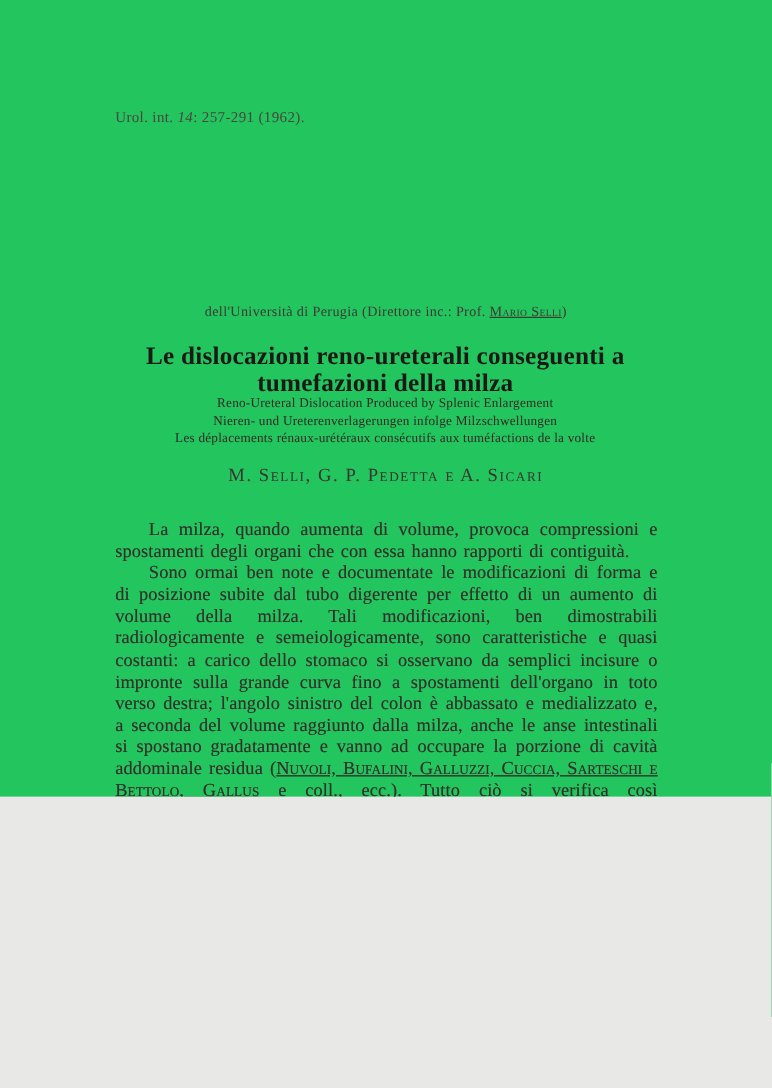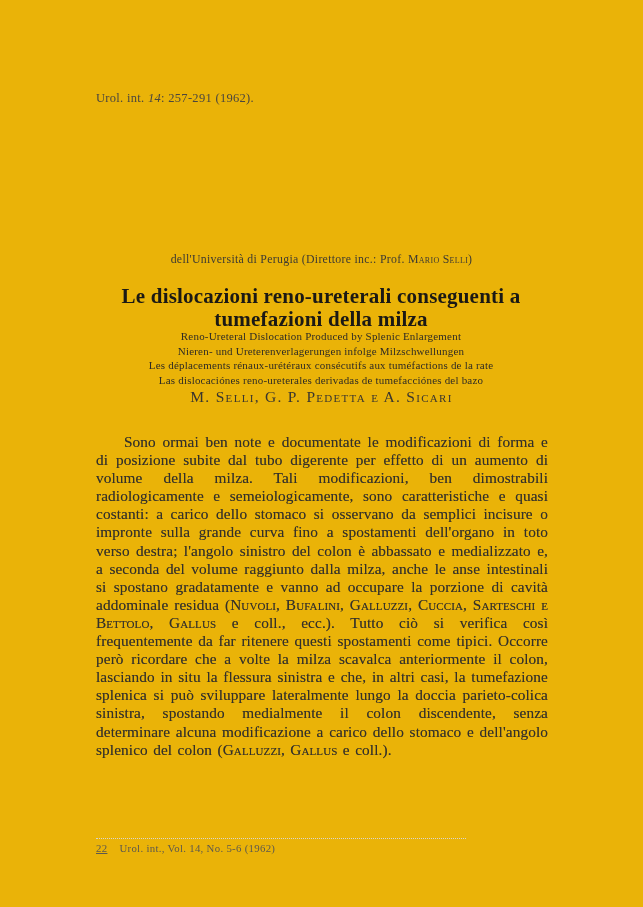--- a/index.html
+++ b/index.html
@@ -3,23 +3,23 @@
 <meta charset="utf-8">
 <style>
   html, body {
     margin: 0;
     padding: 0;
     background: #e8e8e6;
   }
   .page {
     position: relative;
     width: 643px;
-    height: 907px;
+    height: 664px;
     margin: 0 auto;
-    background: #eab308;
+    background: #22c55e;
     overflow: hidden;
     font-family: "Liberation Serif", serif;
     color: #35322c;
   }
   .citation {
     position: absolute;
     left: 96px;
     top: 91px;
     font-size: 12.5px;
     letter-spacing: 0.3px;
@@ -30,21 +30,21 @@
     position: absolute;
     left: 0;
     top: 235px;
     width: 100%;
     text-align: center;
     font-size: 11.8px;
     line-height: 16px;
     color: #3d3a33;
     letter-spacing: 0.3px;
   }
-  .sc { font-variant: small-caps; }
+  .sc { font-variant: small-caps; text-decoration: underline; }
   .title {
     position: absolute;
     left: 71px;
     top: 285px;
     width: 500px;
     margin: 0;
     text-align: center;
     font-size: 21px;
     line-height: 23px;
     font-weight: bold;
@@ -116,27 +116,27 @@
   <div class="institute">
     <br>
     <span>dell'Università di Perugia (Direttore inc.: Prof. </span><span class="sc">Mario Selli</span><span>)</span>
   </div>
 
   <h1 class="title">Le dislocazioni reno-ureterali conseguenti a tumefazioni della milza</h1>
 
   <div class="subtitles">
     <div>Reno-Ureteral Dislocation Produced by Splenic Enlargement</div>
     <div>Nieren- und Ureterenverlagerungen infolge Milzschwellungen</div>
-    <div>Les déplacements rénaux-urétéraux consécutifs aux tuméfactions de la rate</div>
-    <div>Las dislocaciónes reno-ureterales derivadas de tumefacciónes del bazo</div>
+    <div>Les déplacements rénaux-urétéraux consécutifs aux tuméfactions de la volte</div>
   </div>
 
   <div class="authors">M. Selli, G. P. Pedetta e A. Sicari</div>
 
   <div class="body-text">
+      <p><span>La milza, quando aumenta di volume, provoca compressioni e spostamenti degli organi che con essa hanno rapporti di contiguità.</span></p>
       <p><span>Sono ormai ben note e documentate le modificazioni di forma e di posizione subite dal tubo digerente per effetto di un aumento di volume della milza. Tali modificazioni, ben dimostrabili radiologicamente e semeiologicamente, sono caratteristiche e quasi costanti: a carico dello stomaco si osservano da semplici incisure o impronte sulla grande curva fino a spostamenti dell'organo in toto verso destra; l'angolo sinistro del colon è abbassato e medializzato e, a seconda del volume raggiunto dalla milza, anche le anse intestinali si spostano gradatamente e vanno ad occupare la porzione di cavità addominale residua (</span><span class="sc">Nuvoli, Bufalini, Galluzzi, Cuccia, Sarteschi e Bettolo, Gallus</span><span> e coll., ecc.). Tutto ciò si verifica così frequentemente da far ritenere questi spostamenti come tipici. Occorre però ricordare che a volte la milza scavalca anteriormente il colon, lasciando in situ la flessura sinistra e che, in altri casi, la tumefazione splenica si può sviluppare lateralmente lungo la doccia parieto-colica sinistra, spostando medialmente il colon discendente, senza determinare alcuna modificazione a carico dello stomaco e dell'angolo splenico del colon (</span><span class="sc">Galluzzi, Gallus</span><span> e coll.).</span></p>
     </div>
 
   <div class="footer">
     <span class="pn">22</span><span>Urol. int., Vol. 14, No. 5-6 (1962)</span>
   </div>
 
 </div>
 
 </body></html>

